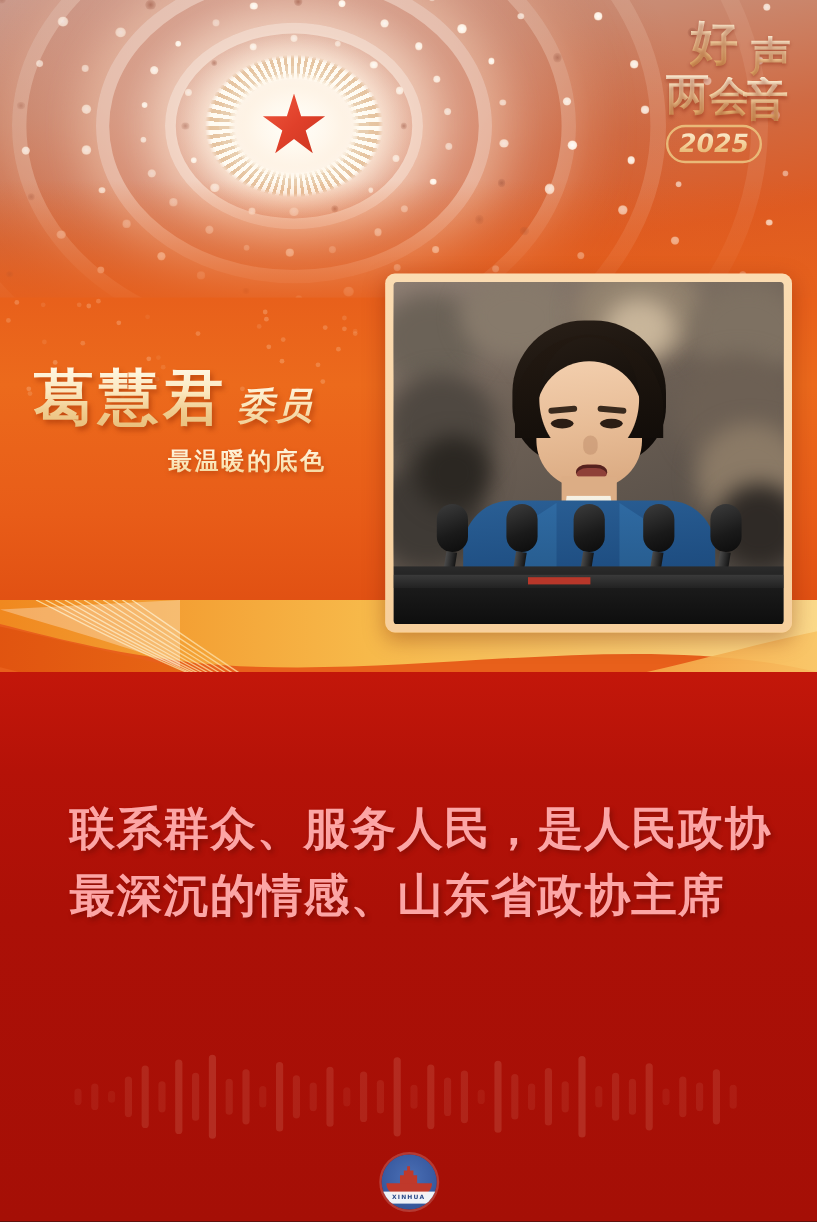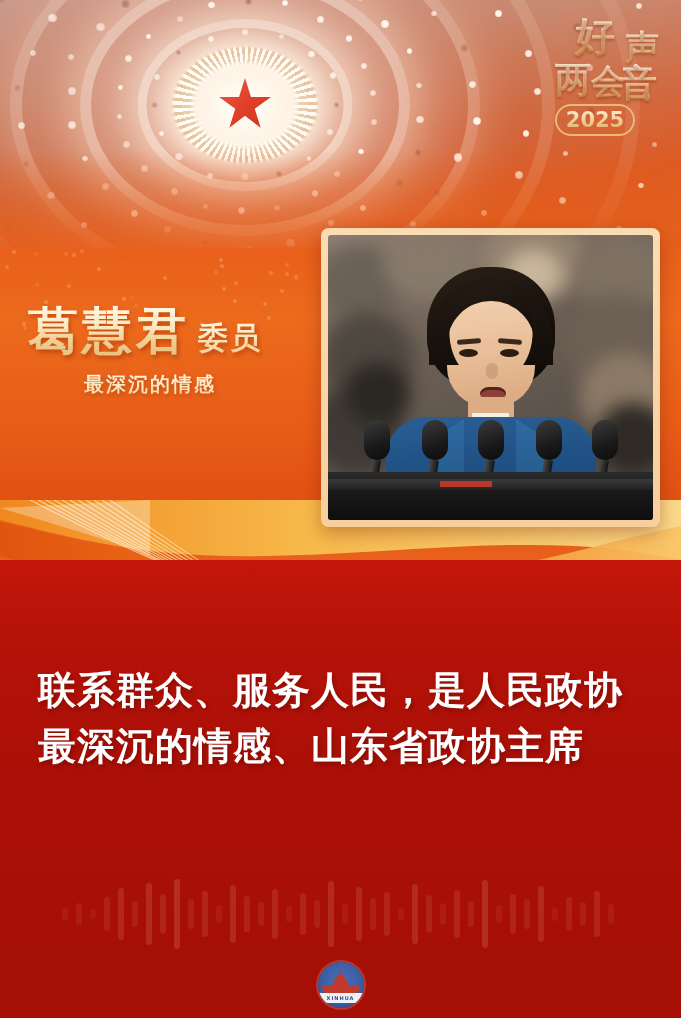--- a/index.html
+++ b/index.html
@@ -111,38 +111,39 @@
   .logo .c-hui   { left:36px;  top:48px; font-size:34px; }
   .logo .c-yin   { right:10px; top:48px; font-size:38px; }
   .logo .yearbox {
     position:absolute; left:0px; top:88px; width:80px; height:32px;
     border:2px solid #e9b978; border-radius:16px;
     display:flex; align-items:center; justify-content:center;
   }
   .logo .yearbox span {
     font-size:21px; font-weight:bold; letter-spacing:0px;
     background:linear-gradient(180deg,#fdf0d8 0%, #f0c98e 60%, #dda35d 100%);
-    -webkit-background-clip:text; background-clip:text;
+    -webkit-background-clip:text; background-clip:text;font-style:italic;
     -webkit-text-fill-color:transparent;
   }
 
   
-  .nameblock { position:absolute; left:28px; top:305px; width:300px; }
+  .nameblock { position:absolute; left:28px; top:305px; width:300px;text-align:center; }
   .nameline { display:flex; align-items:baseline; }
   .nm {
     font-size:50px; font-weight:bold; letter-spacing:4px; line-height:1.05;
     background:linear-gradient(180deg,#fff8e6 0%, #fbe7bd 42%, #f0cd90 70%, #e8bd79 100%);
     -webkit-background-clip:text; background-clip:text; -webkit-text-fill-color:transparent;
     filter:drop-shadow(2px 3px 2px rgba(140,35,0,0.45));
   }
   .role {
     font-size:30px; font-weight:bold; letter-spacing:2px; margin-left:8px;
     background:linear-gradient(180deg,#fff8e6 0%, #fbe7bd 45%, #eec98c 100%);
     -webkit-background-clip:text; background-clip:text; -webkit-text-fill-color:transparent;
     filter:drop-shadow(2px 3px 2px rgba(140,35,0,0.45));
+    font-style:italic;
   }
   .posttitle {
     margin-top:12px; margin-left:56px;
     font-size:20px; font-weight:bold; letter-spacing:2px;
     background:linear-gradient(180deg,#fff8e8 0%, #fbe6b8 60%, #f2d093 100%);
     -webkit-background-clip:text; background-clip:text; -webkit-text-fill-color:transparent;
     filter:drop-shadow(1px 2px 2px rgba(140,35,0,0.40));
   }
 
   
@@ -215,22 +216,23 @@
   }
   .podium-strip { position:absolute; left:0; bottom:30px; width:100%; height:11px; background:linear-gradient(180deg,#3a3a3a,#222); }
   .podium-red { position:absolute; left:112px; bottom:33px; width:52px; height:6px; background:#b8372a; }
 
   
   .quote {
     position:absolute; left:38px; top:662px; width:610px;
   }
   .qline {
     font-size:38px; font-weight:bold; letter-spacing:1px; line-height:1.48;
-    color:#ffffff;
+    color:#fca5a5;
     text-shadow:2px 3px 4px rgba(90,8,0,0.45);
+    margin-left:20px;
   }
 
   
   .wavebars { position:absolute; left:62px; top:876px; width:560px; height:76px; }
   .wb { position:absolute; width:6px; border-radius:3px; background:rgba(255,215,185,0.22); }
   .caption {
     position:absolute; left:0; top:908px; width:681px; text-align:center;
     font-size:20px; font-weight:bold; letter-spacing:0.5px;
     color:#f6e1b2;
     text-shadow:1px 2px 3px rgba(80,6,0,0.45);
@@ -481,21 +483,21 @@
     <div class="yearbox">
       <span>2025</span>
     </div>
   </div>
 
   <div class="nameblock">
     <div class="nameline">
       <span class="nm">葛慧君</span>
       <span class="role">委员</span>
     </div>
-    <div class="posttitle">最深沉的情感</div>
+    <div class="posttitle">最温暖的底色</div>
   </div>
 
   <div class="photo-frame">
     <div class="photo">
 
       <div class="blob" style="left:-12px;top:10px;width:86px;height:76px;background:#6b6257;"></div>
       <div class="blob" style="left:56px;top:-6px;width:92px;height:70px;background:#877a6b;"></div>
       <div class="blob" style="left:150px;top:-14px;width:110px;height:78px;background:#93836f;"></div>
       <div class="blob" style="left:246px;top:0px;width:98px;height:80px;background:#7e7162;"></div>
       <div class="blob" style="left:-6px;top:76px;width:92px;height:92px;background:#4f4841;"></div>

